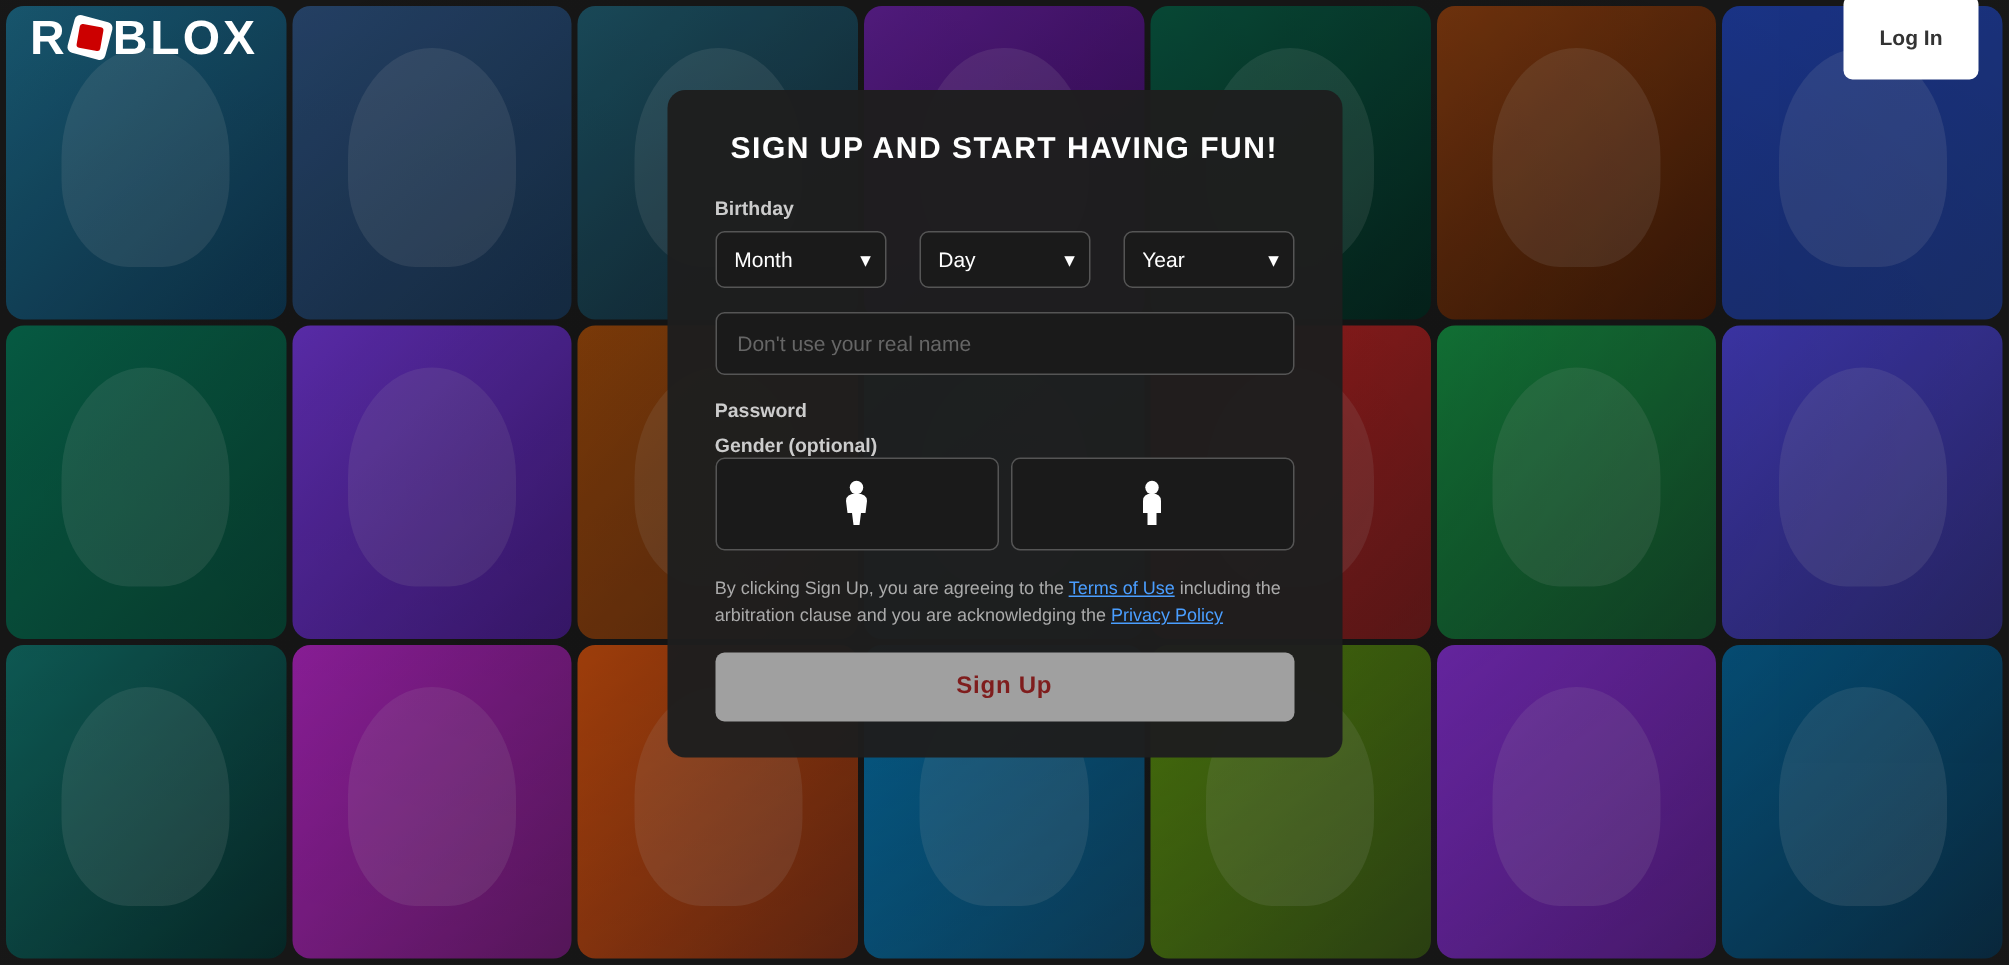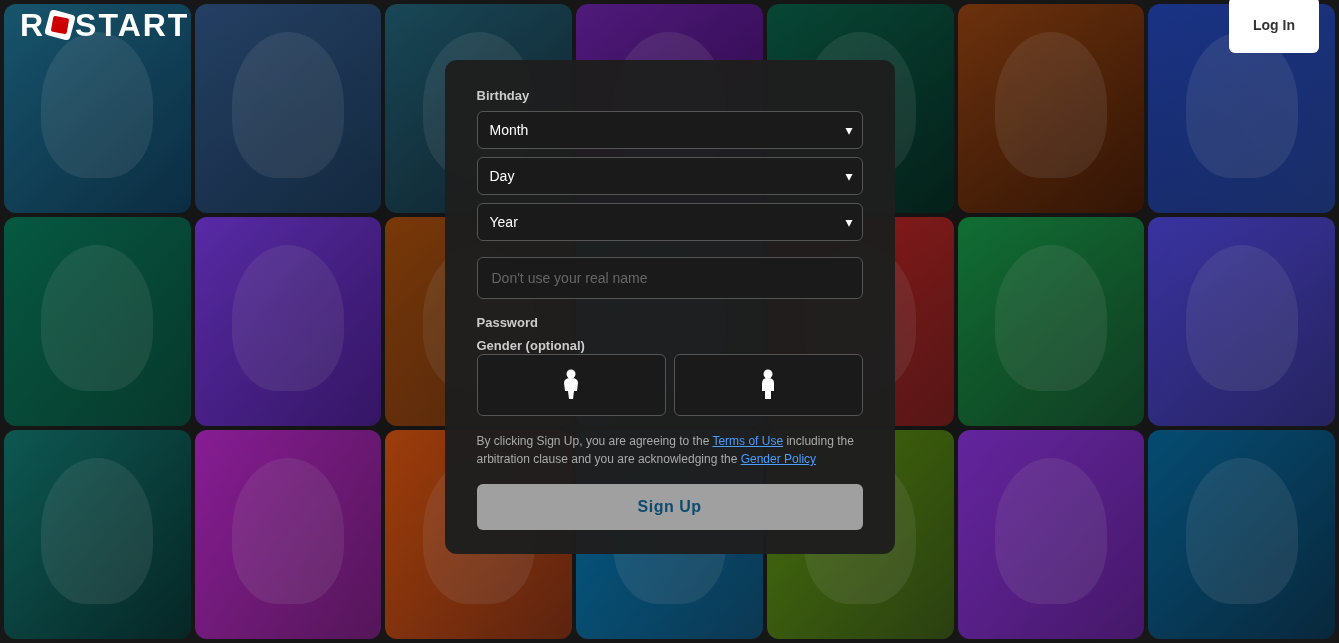--- a/index.html
+++ b/index.html
@@ -123,23 +123,22 @@
 
     .field-label {
       font-size: 13px;
       font-weight: 700;
       color: #ccc;
       margin-bottom: 8px;
     }
 
     .birthday-row {
       display: flex;
-      gap: 8px;
+      gap: 22px;
       margin-bottom: 16px;
-      flex-direction: column;
     }
 
     .birthday-select-wrapper {
       flex: 1;
       position: relative;
     }
 
     .birthday-select {
       width: 100%;
       background: #1a1a1a;
@@ -216,21 +215,21 @@
       color: #4a9eff;
       text-decoration: underline;
       cursor: pointer;
     }
 
     .signup-submit-btn {
       width: 100%;
       background: #a0a0a0;
       border: none;
       border-radius: 6px;
-      color: #0c4a6e;
+      color: #7f1d1d;
       padding: 14px;
       font-size: 16px;
       font-weight: 700;
       cursor: pointer;
       letter-spacing: 0.5px;
     }
   </style>
 </head>
 <body>
 
@@ -260,26 +259,27 @@
 
 <div class="bg-overlay"></div>
 
 <div class="top-bar">
   <div style="display:flex;align-items:center;">
     <span style="font-size:32px;font-weight:900;color:white;letter-spacing:2px;">R</span>
 
     <span style="display:inline-block;width:26px;height:26px;background:white;border-radius:4px;transform:rotate(15deg);vertical-align:middle;margin:0 2px;position:relative;">
       <span style="position:absolute;inset:5px;background:#cc0000;border-radius:2px;transform:rotate(-5deg);display:block;"></span>
     </span>
-    <span style="font-size:32px;font-weight:900;color:white;letter-spacing:2px;">START</span>
+    <span style="font-size:32px;font-weight:900;color:white;letter-spacing:2px;">BLOX</span>
   </div>
   <button class="login-btn">Log In</button>
 </div>
 
 <div class="signup-panel">
+  <h2 class="signup-title">SIGN UP AND START HAVING FUN!</h2>
 
   
   <div>
     <div class="field-label">Birthday</div>
     <div class="birthday-row">
 
       <div class="birthday-select-wrapper">
         <select class="birthday-select">
           <option value="">Month</option>
           <option>January</option>
@@ -354,18 +354,18 @@
         <svg width="28" height="32" viewBox="0 0 28 32" fill="white">
           <circle cx="14" cy="5" r="4.5"></circle>
           <path d="M8 14 Q8 9 14 9 Q20 9 20 14 L20 22 H17 L17 30 H11 L11 22 H8 Z"></path>
         </svg>
       </button>
     </div>
   </div>
 
   
   <div class="terms-text">
-    <span>By clicking Sign Up, you are agreeing to the </span><a class="terms-link">Terms of Use</a><span> including the arbitration clause and you are acknowledging the </span><a class="terms-link">Gender Policy</a>
+    <span>By clicking Sign Up, you are agreeing to the </span><a class="terms-link">Terms of Use</a><span> including the arbitration clause and you are acknowledging the </span><a class="terms-link">Privacy Policy</a>
   </div>
 
   
   <button class="signup-submit-btn">Sign Up</button>
 </div>
 
 </body></html>

